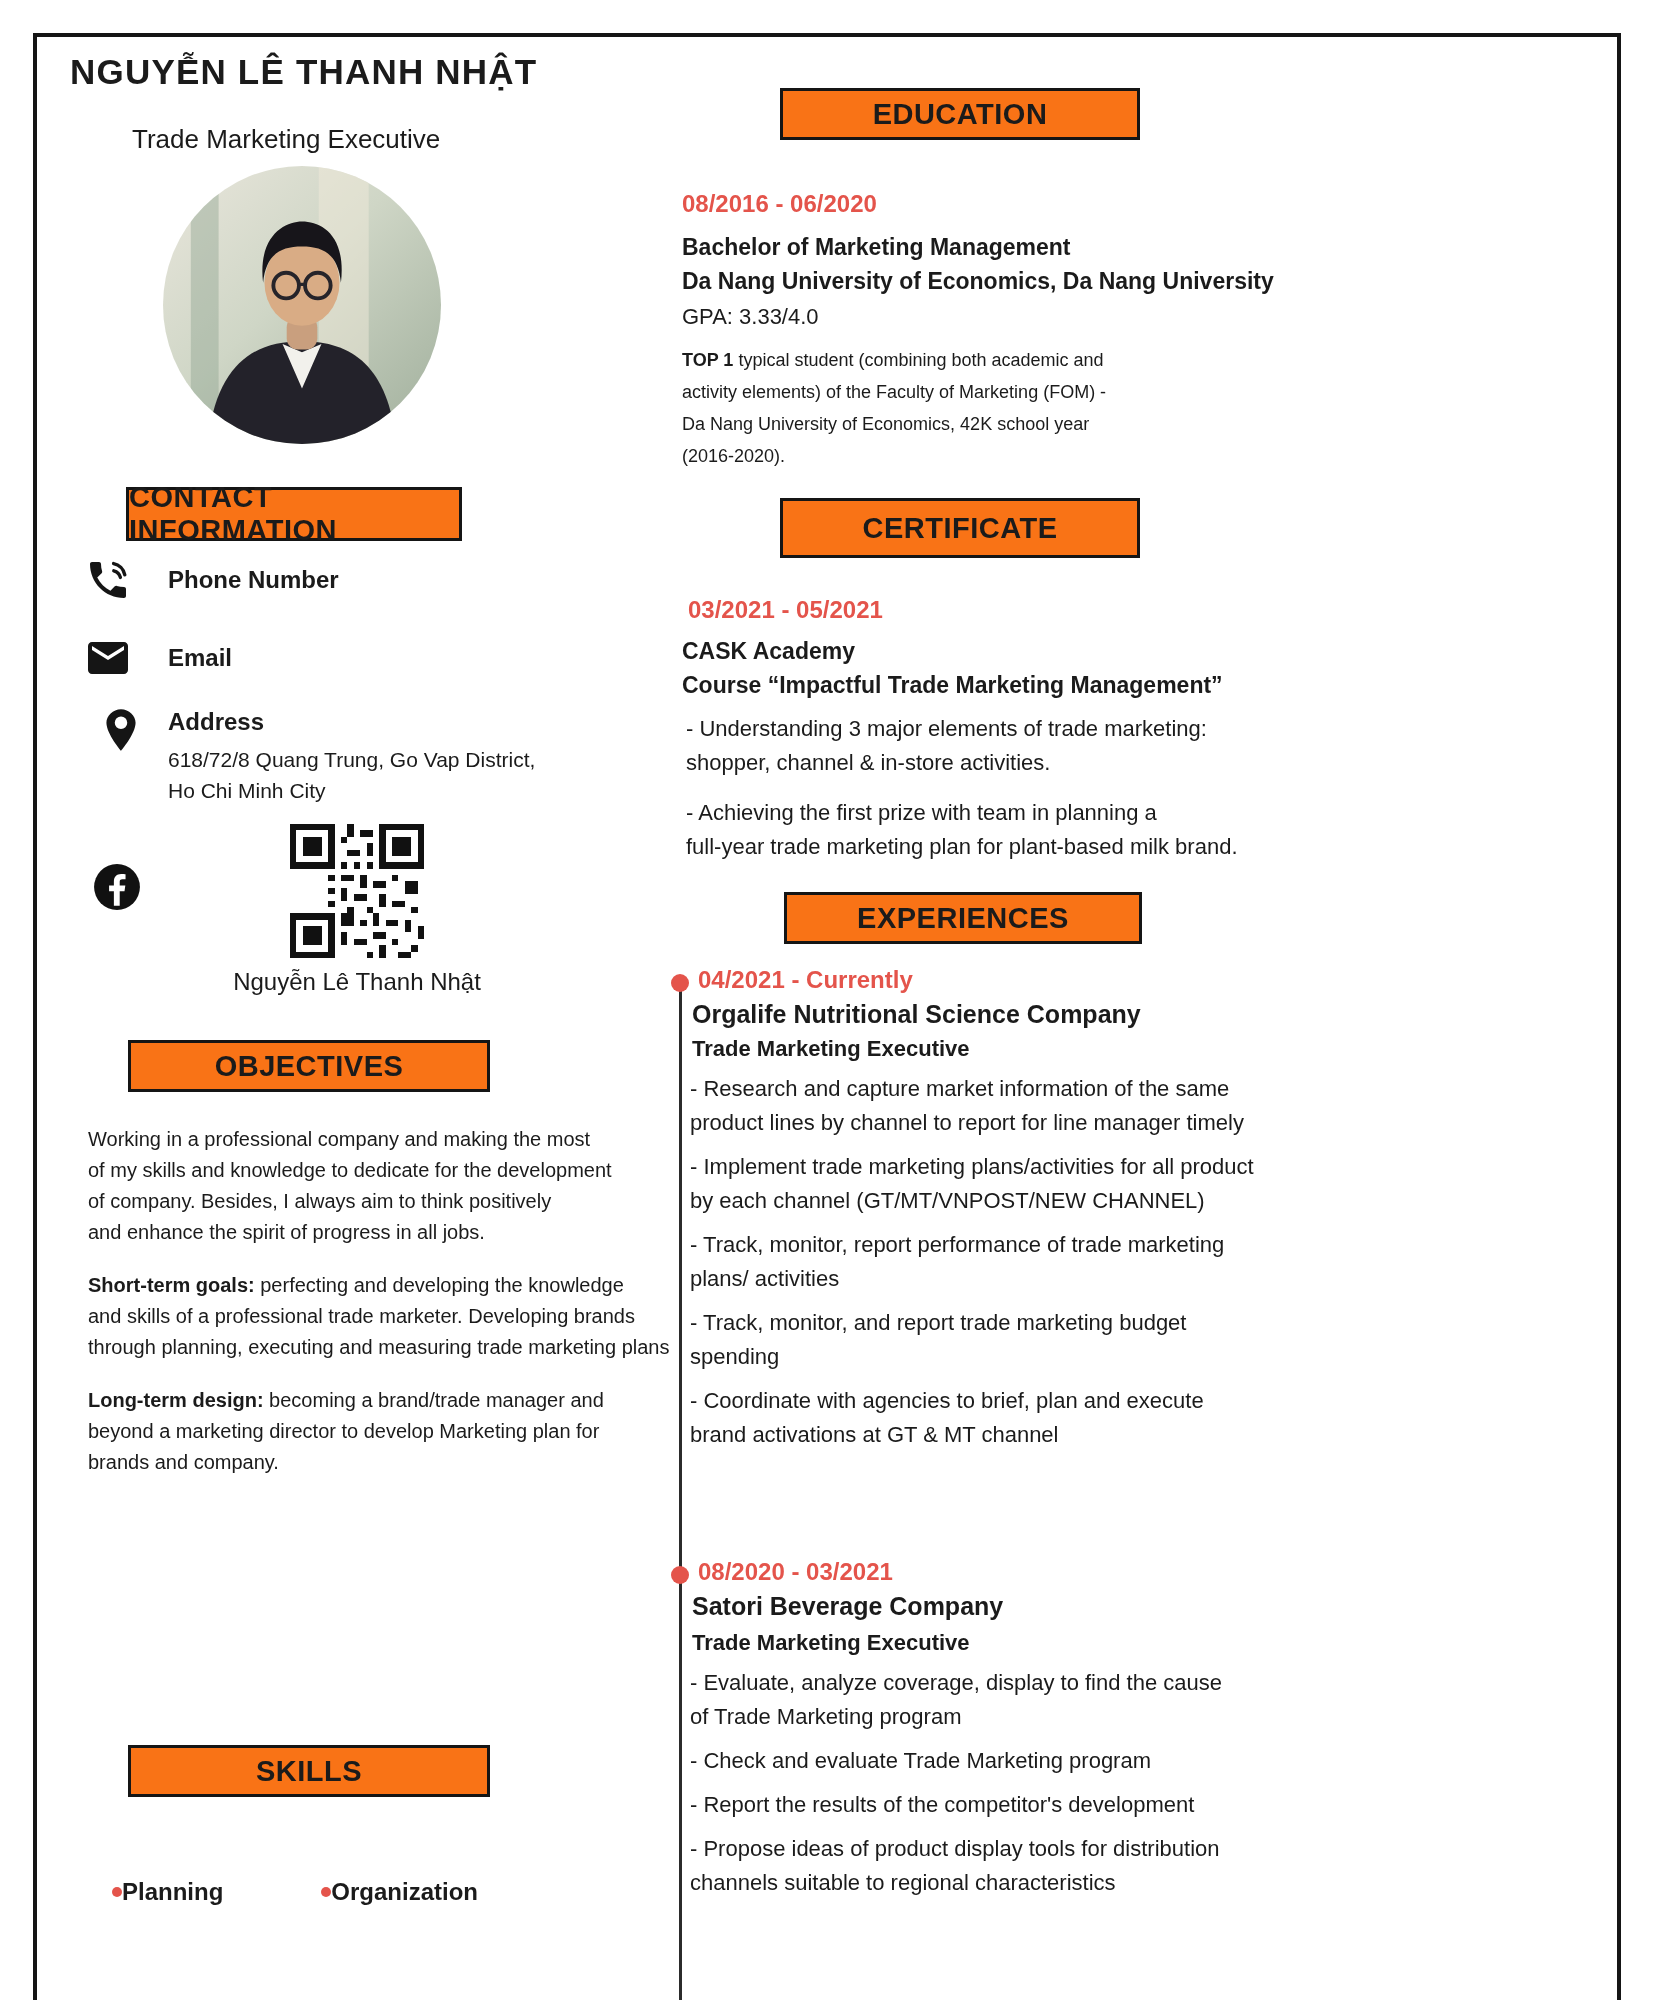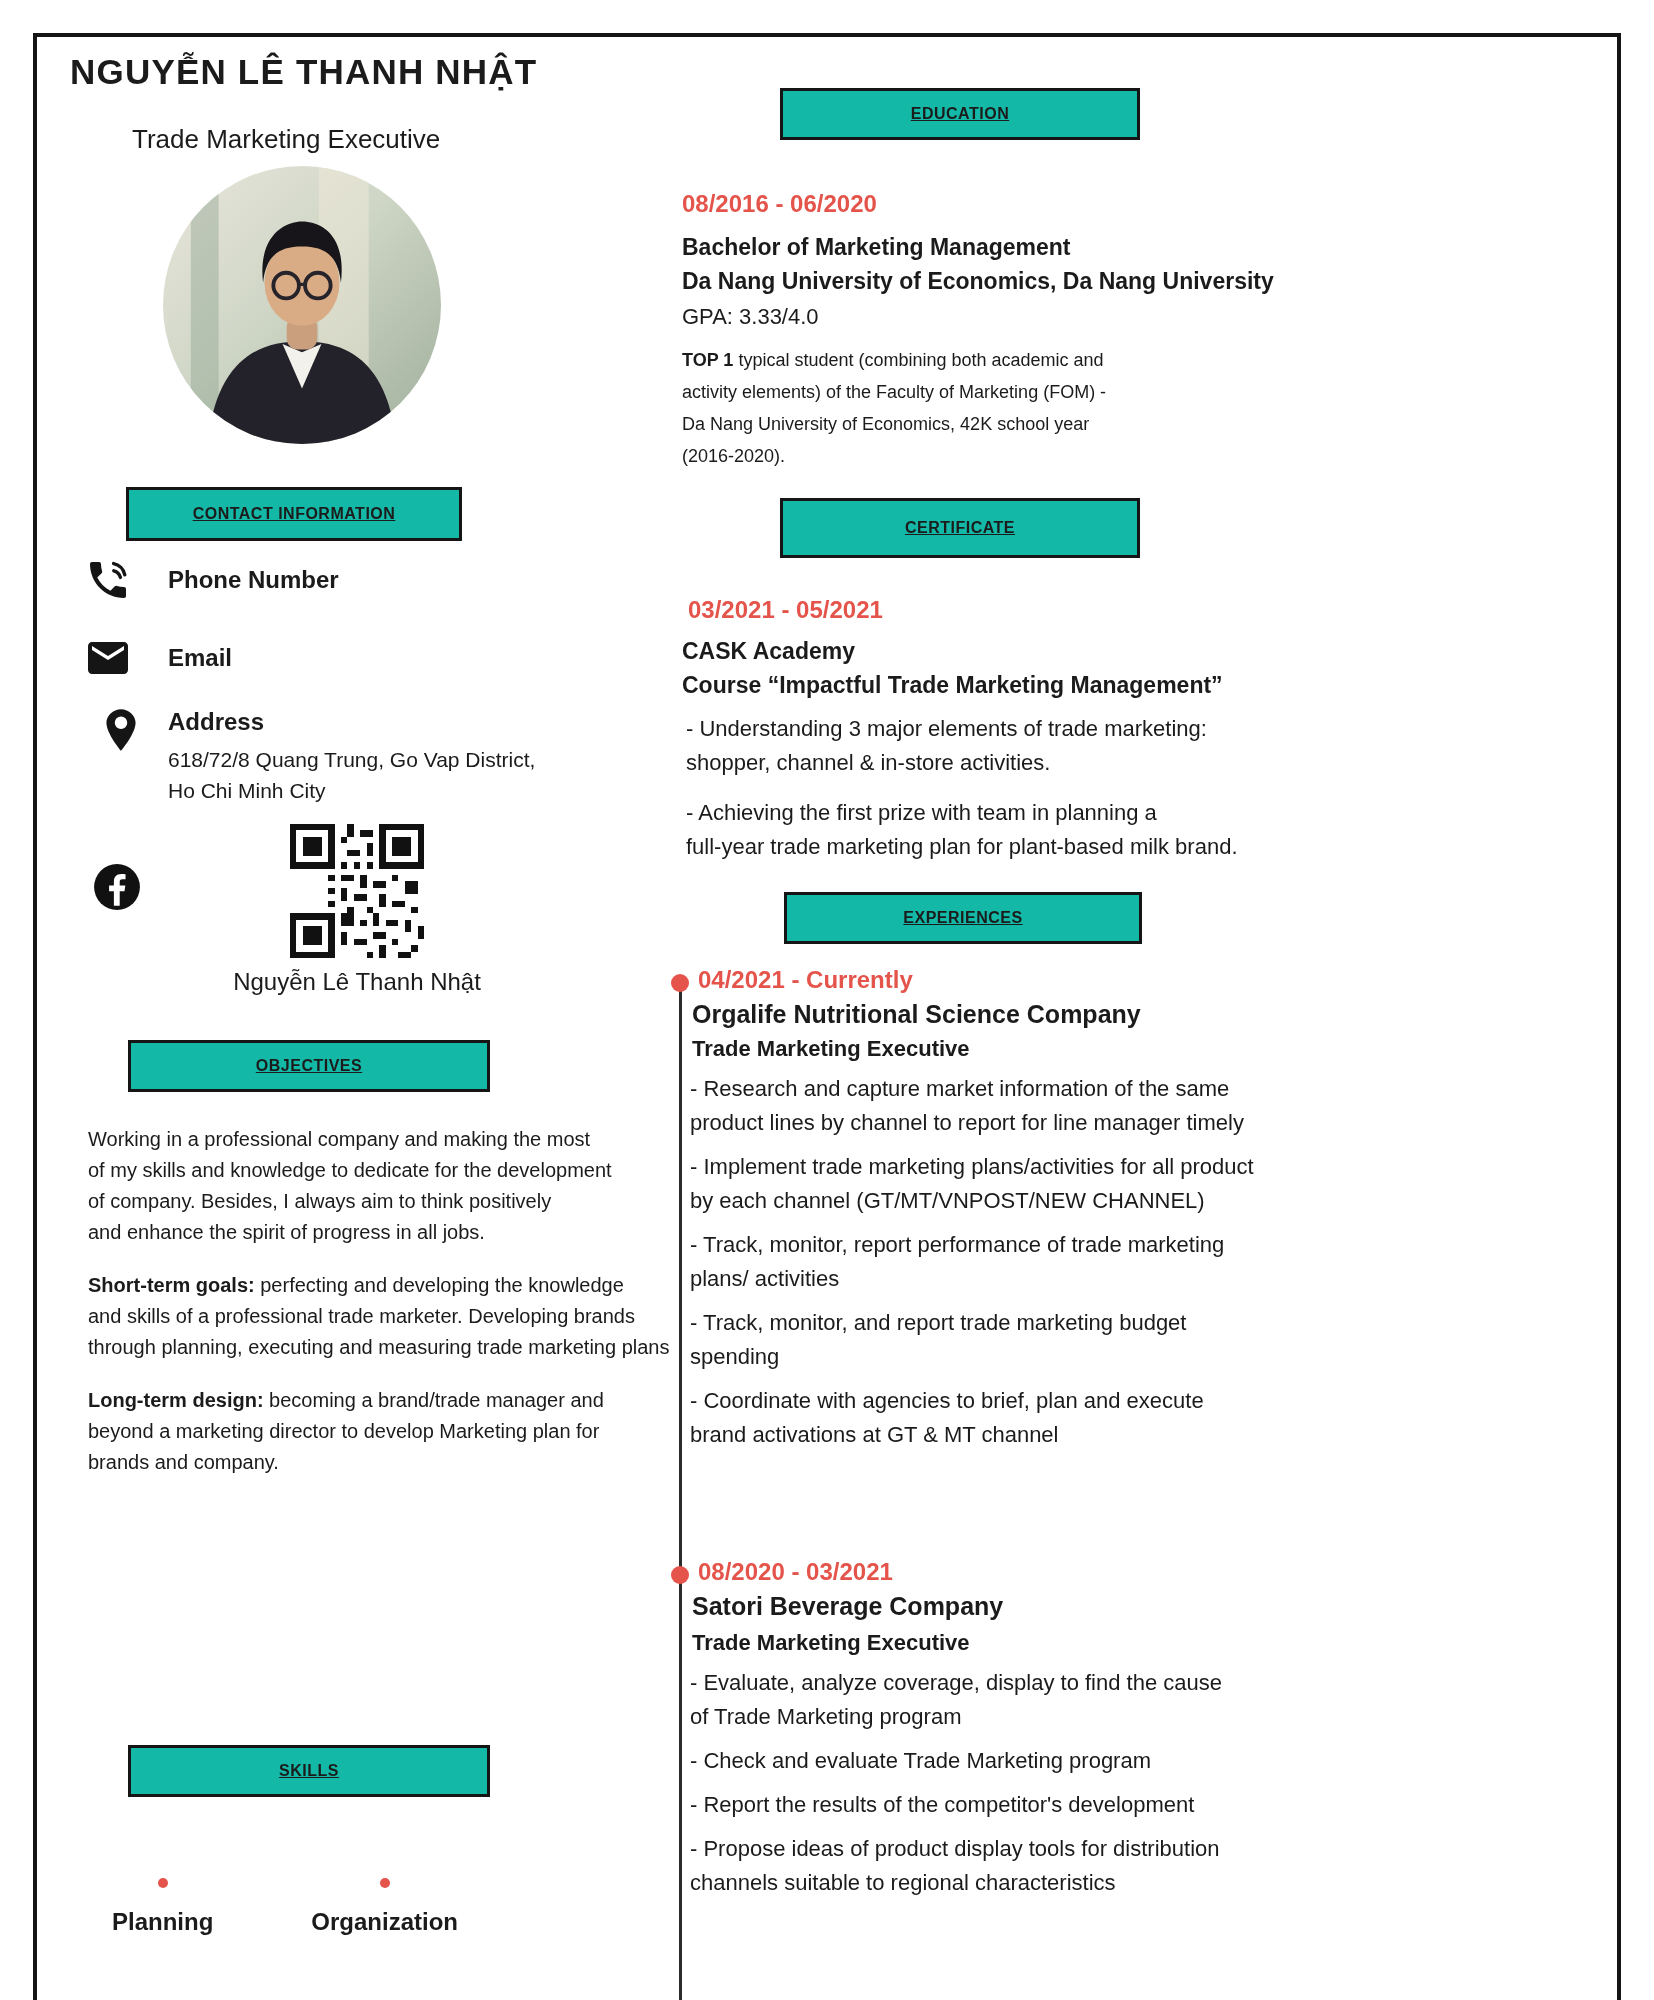--- a/index.html
+++ b/index.html
@@ -6,23 +6,23 @@
   :root { --accent: #e4544b; --ink: #1b1b1b; --line: #151515; }
   body { background: #ffffff; }
   #canvas {
     position: relative; width: 1654px; height: 2000px; overflow: hidden;
     background: #fff; color: var(--ink);
     font-family: "Liberation Sans", "DejaVu Sans", sans-serif;
   }
   .abs { position: absolute; }
   .frame { left: 33px; top: 33px; width: 1588px; height: 2067px; border: 4px solid var(--line); }
   .sec-box {
-    border: 3px solid var(--line); background: #14b8a6;
+    border: 3px solid var(--line); background: #f97316;
     display: flex; align-items: center; justify-content: center;
-    font-weight: 700; font-size: 16px; letter-spacing: .5px; text-decoration: underline;
+    font-weight: 700; font-size: 29px; letter-spacing: .5px;
   }
   .name { left: 70px; top: 52px; font-size: 35px; font-weight: 800; letter-spacing: 1.2px; }
   .title { left: 132px; top: 124px; font-size: 26px; }
   .photo { left: 163px; top: 166px; width: 278px; height: 278px; border-radius: 50%; overflow: hidden; }
   .label { font-size: 24px; font-weight: 700; }
   .pre { white-space: pre-line; }
   .small { font-size: 21px; line-height: 31px; }
   .date { font-size: 24px; font-weight: 700; color: var(--accent); }
   .bold23 { font-size: 23px; font-weight: 700; }
   .reg22 { font-size: 22px; }
@@ -31,21 +31,21 @@
   .role { font-size: 22px; font-weight: 700; }
   .points { font-size: 22px; line-height: 34px; }
   .points .point { white-space: pre-line; margin-bottom: 10px; }
   .cert-points .point { margin-bottom: 16px; }
   .obj { font-size: 20px; line-height: 31px; }
   .obj .p { white-space: pre-line; margin-bottom: 22px; }
   .fb-name { font-size: 24px; text-align: center; }
   .timeline { left: 679px; top: 983px; width: 3px; height: 1017px; background: #2b2b2b; }
   .tdot { width: 18px; height: 18px; border-radius: 50%; background: var(--accent); }
   .skills-row { display: flex; gap: 98px; }
-  .skill { display: flex; align-items: center; gap: 20px; font-size: 24px; font-weight: 700; flex-direction: column; }
+  .skill { display: flex; align-items: center; gap: 0; font-size: 24px; font-weight: 700; }
   .skill .dot { width: 10px; height: 10px; border-radius: 50%; background: var(--accent); flex: none; }
   svg { display: block; }
 </style>
 </head>
 <body>
 
 <div id="canvas">
 
   <div class="abs frame"></div>
 

